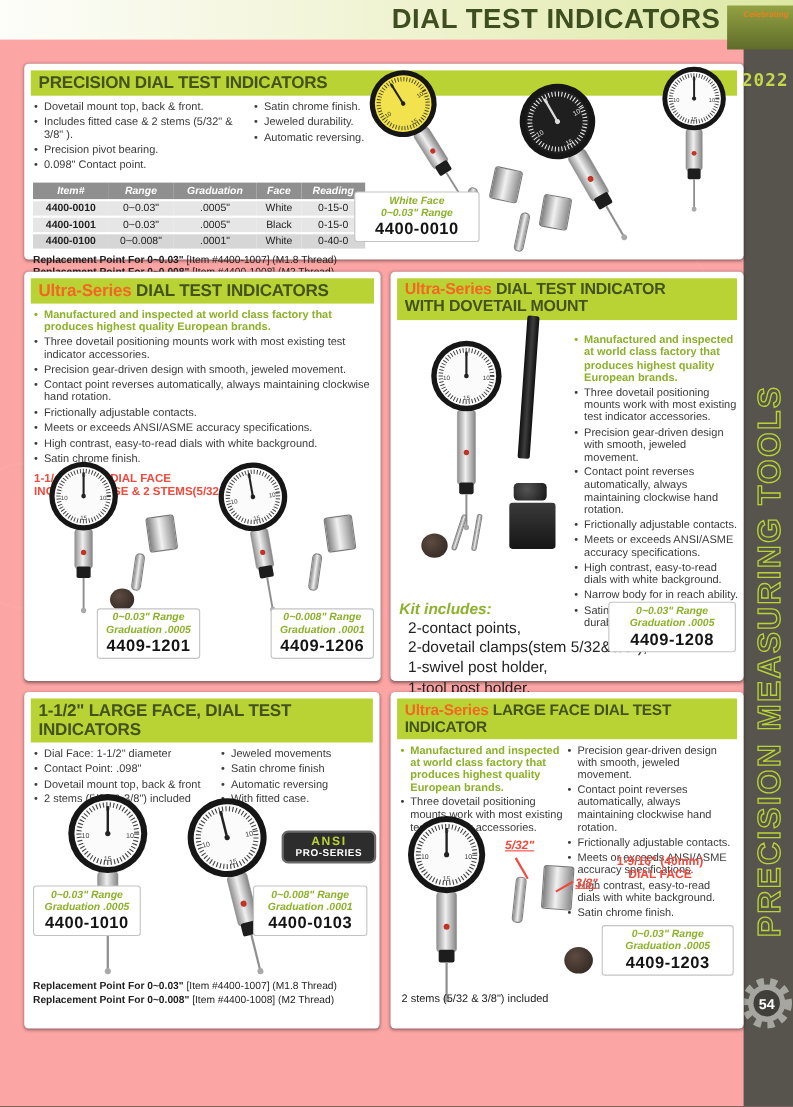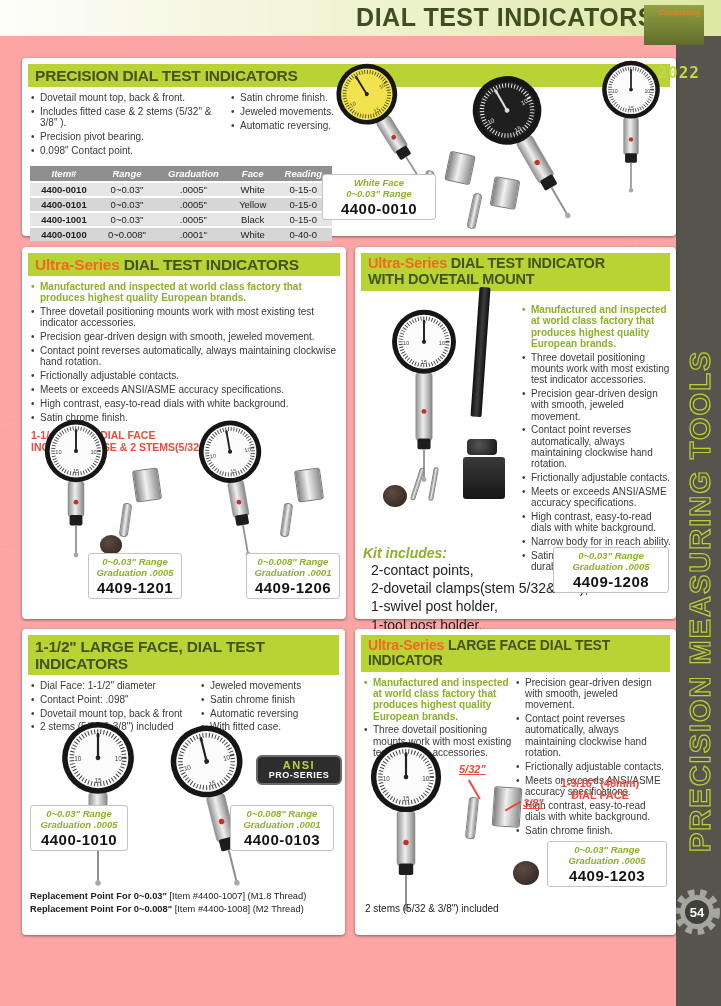--- a/index.html
+++ b/index.html
@@ -2,21 +2,21 @@
 <html><head>
 <meta charset="utf-8">
 <style>
   html,body{margin:0;padding:0;background:#35342f;font-family:"Liberation Sans",sans-serif;}
   .page{position:relative;width:721px;height:1006px;background:#fca5a5;overflow:hidden;}
   
   .hdr{position:absolute;top:0;left:0;width:721px;height:36px;
        background:linear-gradient(90deg,#fdfdfa 0%,#eef2cd 55%,#dde8a4 100%);}
   .hdr-title{position:absolute;top:3px;right:66px;font-size:25px;font-weight:bold;
        color:#3e4e1f;letter-spacing:.5px;}
-  .celebadge{position:absolute;top:5px;right:17px;width:60px;height:40px;
+  .celebadge{position:absolute;top:5px;right:0;width:60px;height:40px;
        background:linear-gradient(180deg,#93a243 0%,#5f6c2a 100%);z-index:5;
        text-align:right;padding:4px 4px 0 0;box-sizing:border-box;}
   .celebadge .c1{display:block;font-size:7.5px;font-weight:bold;font-style:italic;color:#e8821e;line-height:1.1;}
   .celebadge .c2{display:block;font-size:16px;font-weight:bold;color:#c4d84a;letter-spacing:1px;line-height:1.05;
        font-family:"DejaVu Sans Mono",monospace;margin-top:48px;}
   
   .side{position:absolute;right:0;top:36px;width:45px;height:970px;background:#56544d;}
   .vtext{position:absolute;right:4px;top:372px;height:480px;writing-mode:vertical-rl;transform:rotate(180deg);
        font-size:29px;font-weight:bold;letter-spacing:2px;color:transparent;
        -webkit-text-stroke:1.2px #b9d335;white-space:nowrap;}
@@ -111,45 +111,38 @@
     <div class="bar">PRECISION DIAL TEST INDICATORS</div>
     <div style="display:flex;">
       <ul class="bl" style="width:198px;">
         <li>Dovetail mount top, back &amp; front.</li>
         <li>Includes fitted case &amp; 2 stems (5/32" &amp; 3/8" ).</li>
         <li>Precision pivot bearing.</li>
         <li>0.098" Contact point.</li>
       </ul>
       <ul class="bl" style="width:118px;">
         <li>Satin chrome finish.</li>
-        <li>Jeweled movements.</li>
+        <li>Jeweled durability.</li>
         <li>Automatic reversing.</li>
       </ul>
     </div>
     <table class="tbl">
       <tbody>
           <tr>
         <th>Item#</th>
         <th>Range</th>
         <th>Graduation</th>
         <th>Face</th>
         <th>Reading</th>
       </tr>
       <tr>
         <td class="b">4400-0010</td>
             <td>0~0.03"</td>
             <td>.0005"</td>
             <td>White</td>
-            <td>0-15-0</td>
-      </tr>
-      <tr class="alt">
-        <td class="b">4400-0101</td>
-            <td>0~0.03"</td>
-            <td>.0005"</td>
-            <td>Yellow</td>
             <td>0-15-0</td>
       </tr>
       <tr>
         <td class="b">4400-1001</td>
             <td>0~0.03"</td>
             <td>.0005"</td>
             <td>Black</td>
             <td>0-15-0</td>
       </tr>
       <tr class="alt">

